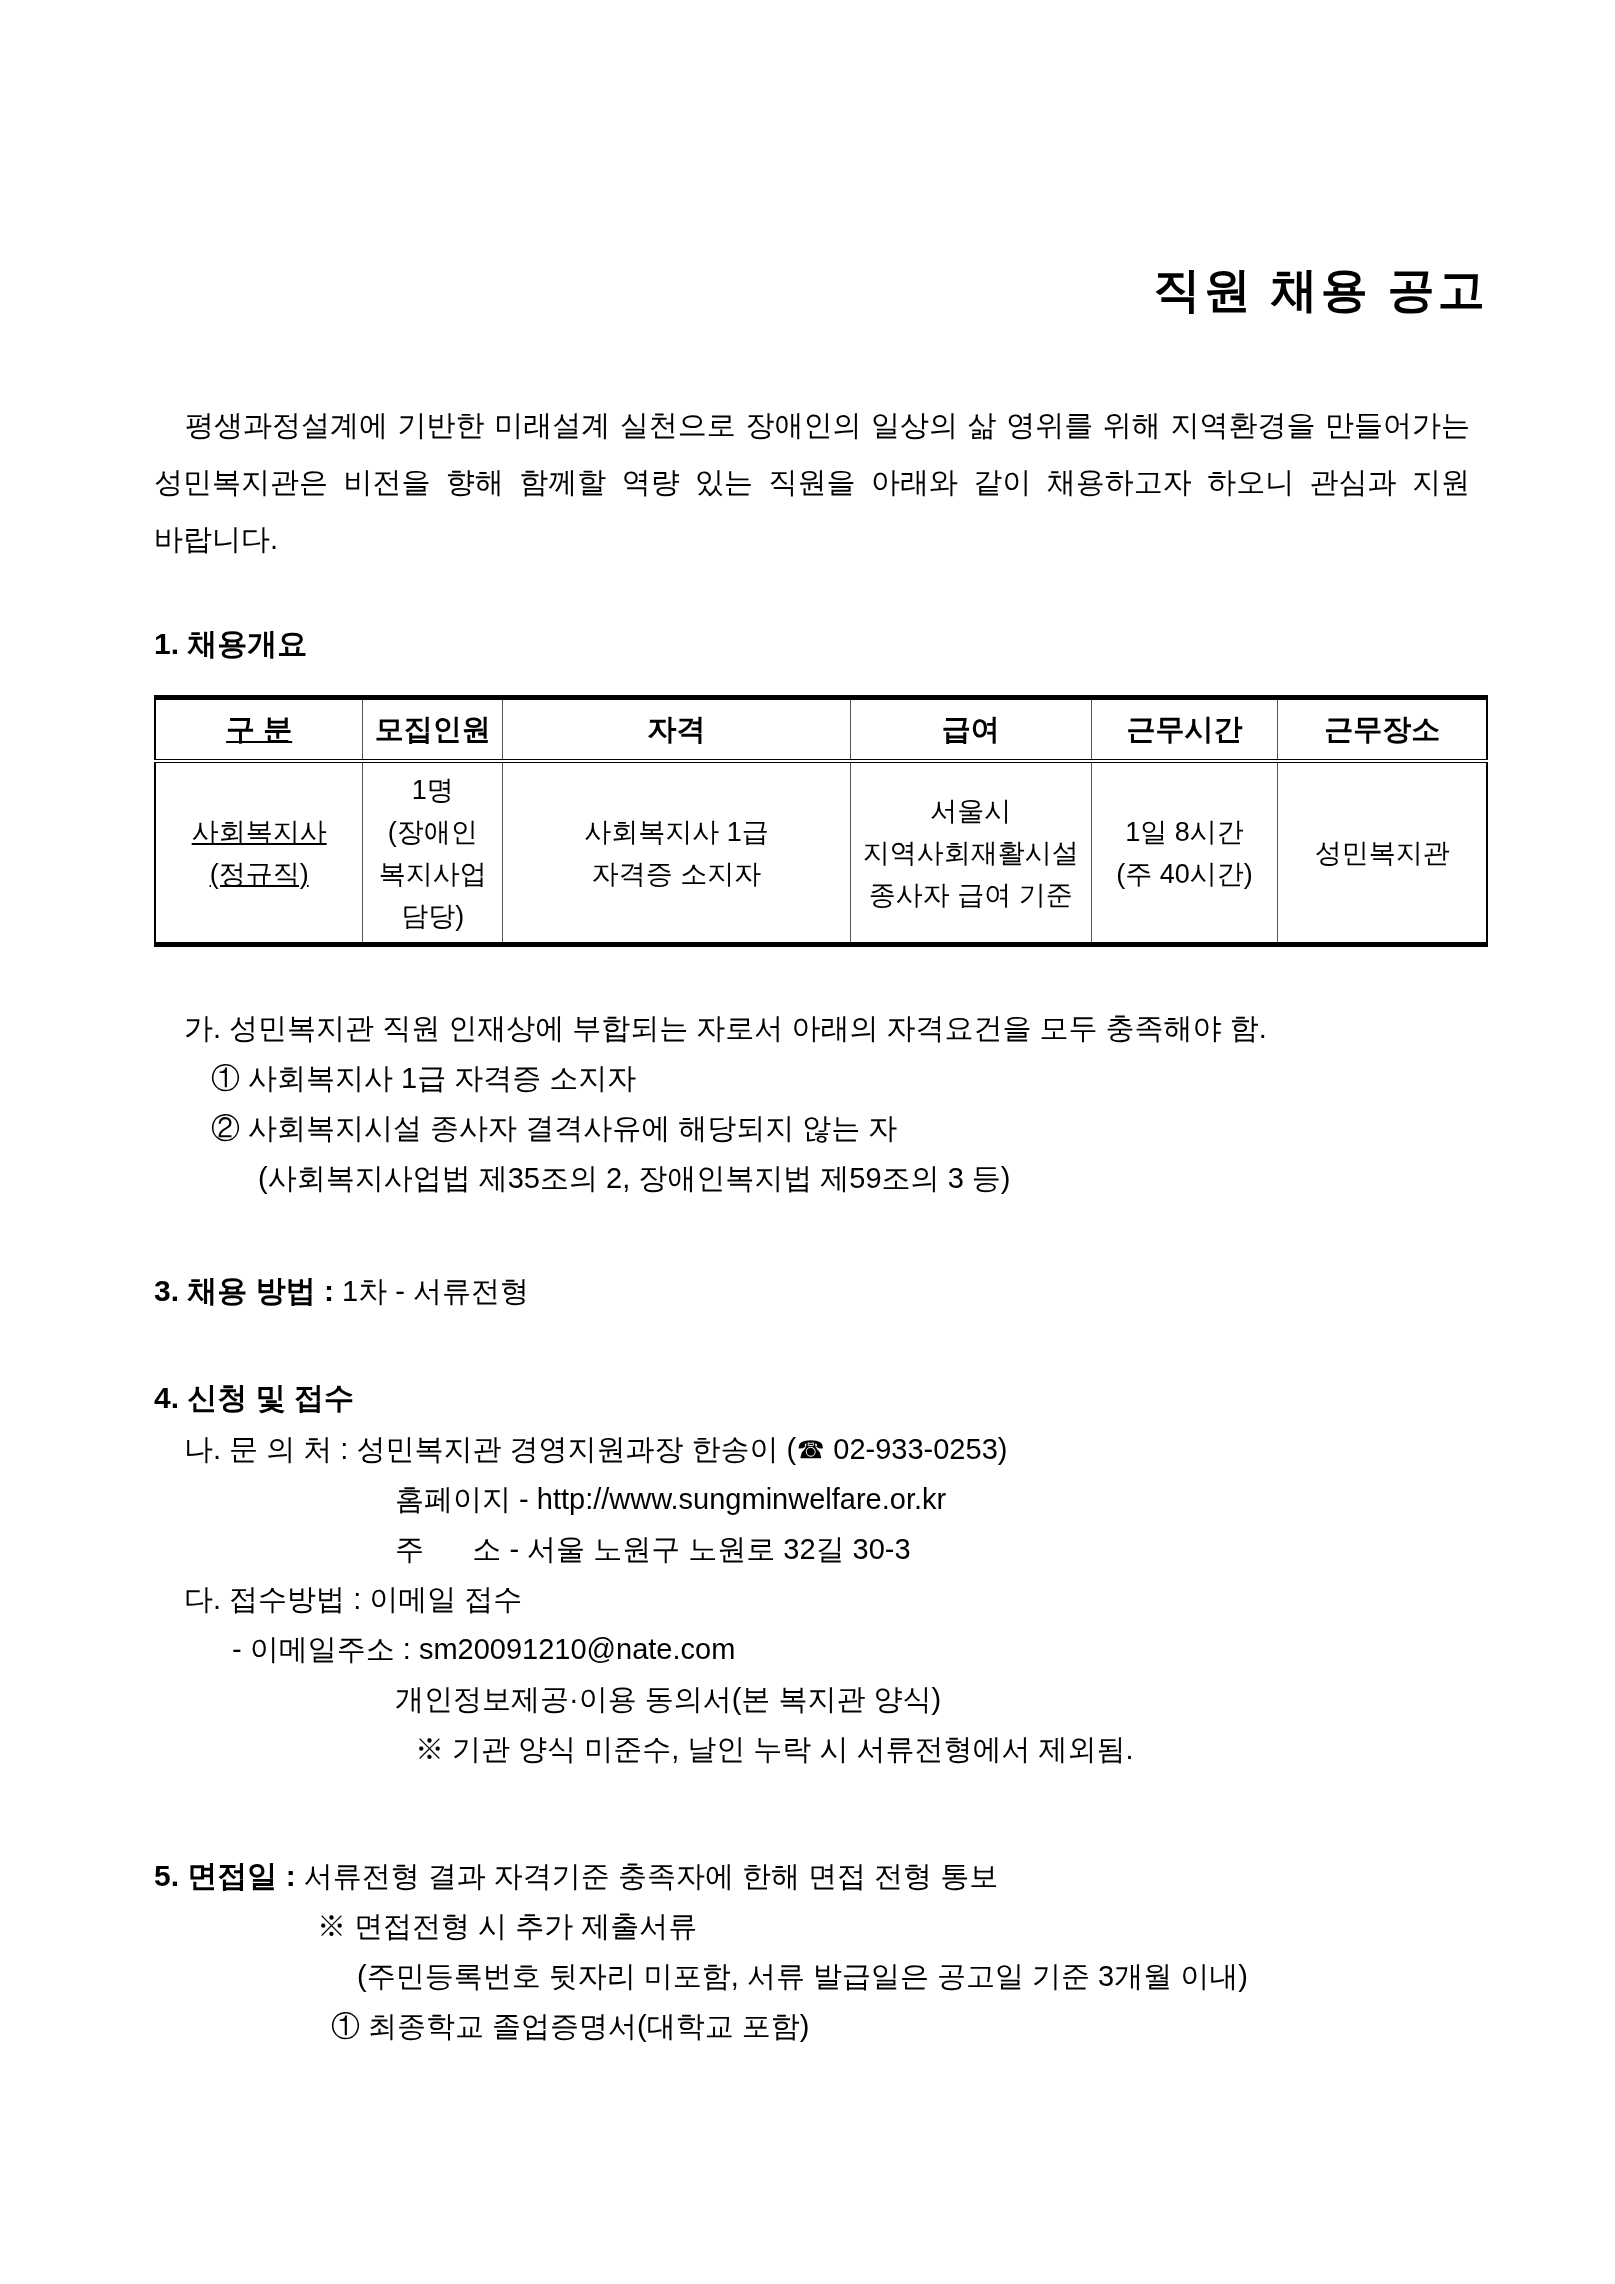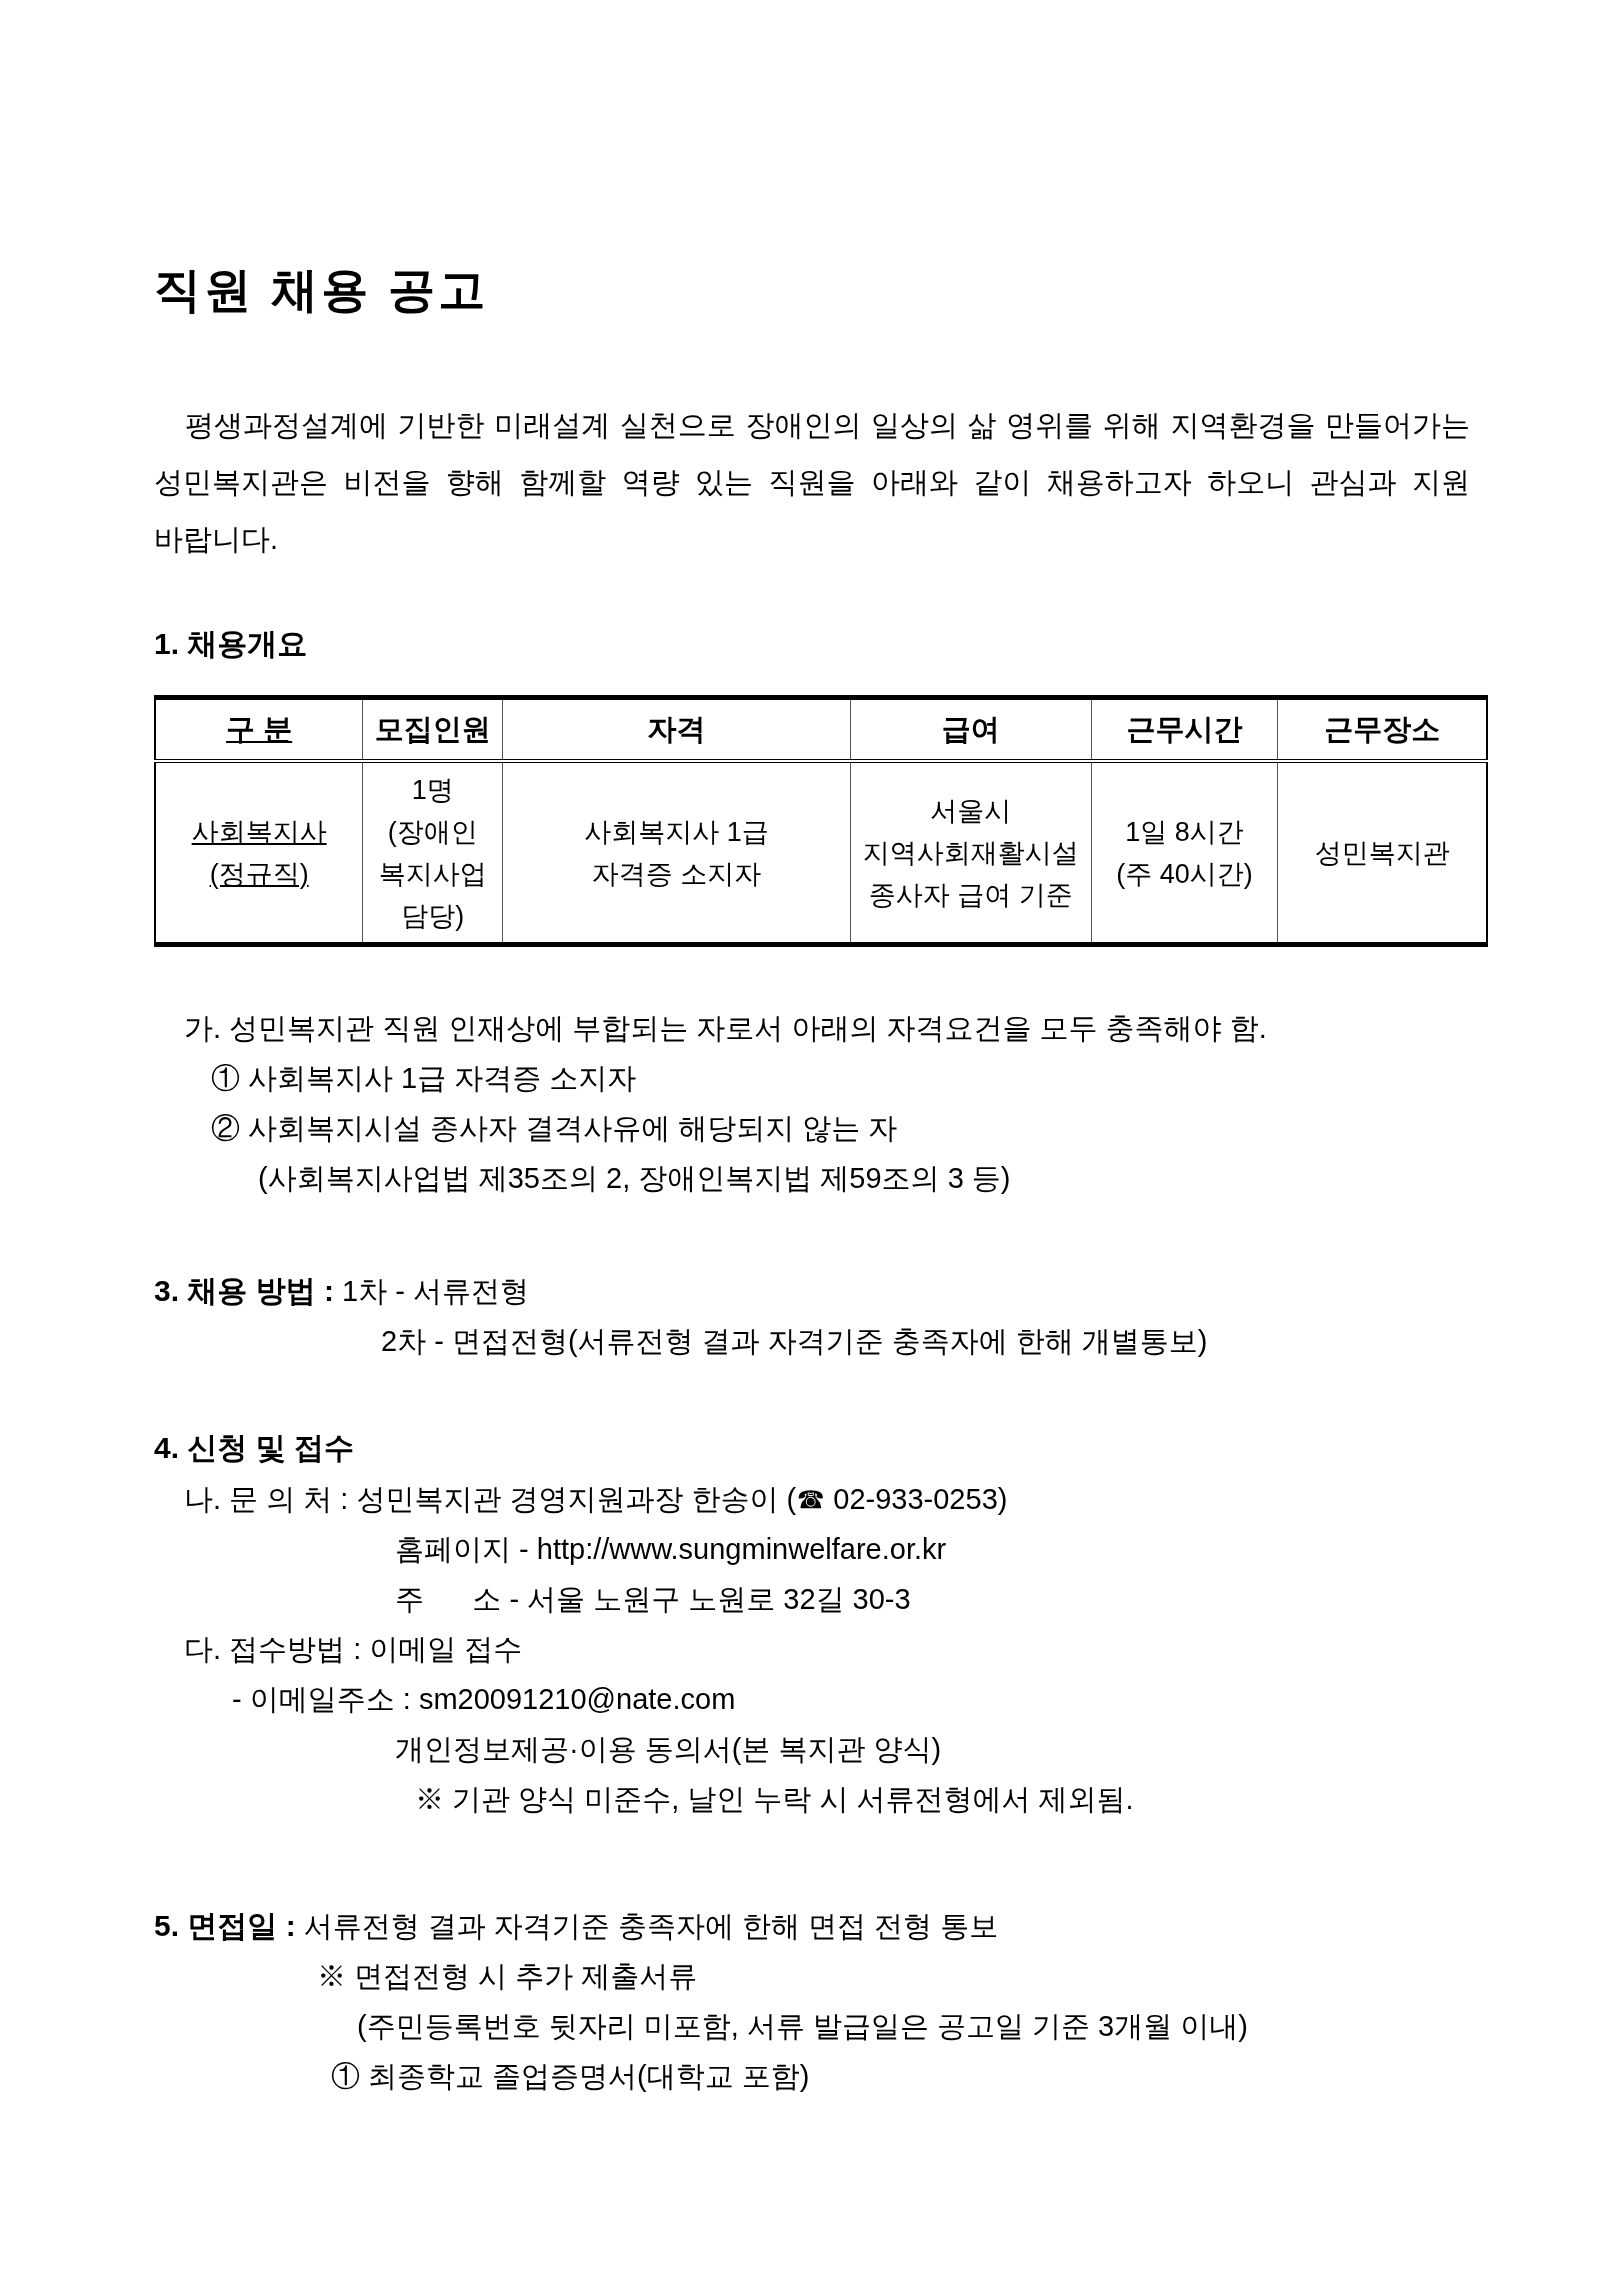--- a/index.html
+++ b/index.html
@@ -13,21 +13,21 @@
     position: relative;
     width: 1616px;
     height: 2284px;
     box-sizing: border-box;
     padding: 262px 128px 0 154px;
     overflow: hidden;
   }
   .doc-title {
     font-size: 47px;
     font-weight: 700;
-    text-align: left;
+    text-align: right;
     letter-spacing: 3.3px;
     line-height: 55px;
   }
   .intro {
     margin-top: 80px;
     font-size: 29px;
     line-height: 57px;
     text-align: justify;
     text-indent: 31px;
     padding-right: 18px;
@@ -146,21 +146,20 @@
 
   <div class="section">
     <div class="line indent-ga">가. 성민복지관 직원 인재상에 부합되는 자로서 아래의 자격요건을 모두 충족해야 함.</div>
     <div class="line indent-num">① 사회복지사 1급 자격증 소지자</div>
     <div class="line indent-num">② 사회복지시설 종사자 결격사유에 해당되지 않는 자</div>
     <div class="line indent-note2">(사회복지사업법 제35조의 2, 장애인복지법 제59조의 3 등)</div>
   </div>
 
   <div class="section section-3">
     <div class="line"><span class="inline-heading">3. 채용 방법 :</span> <span>1차 - 서류전형</span></div>
-    <div class="line indent-step2">2차 - 면접전형(서류전형 결과 자격기준 충족자에 한해 개별통보)</div>
   </div>
 
   <div class="section">
     <div class="sec-heading">4. 신청 및 접수</div>
     <div class="line indent-ga">나. 문 의 처 : 성민복지관 경영지원과장 한송이 (☎ 02-933-0253)</div>
     <div class="line indent-sub4">홈페이지 - http://www.sungminwelfare.or.kr</div>
     <div class="line indent-sub4">주      소 - 서울 노원구 노원로 32길 30-3</div>
     <div class="line indent-ga">다. 접수방법 : 이메일 접수</div>
     <div class="line indent-email">- 이메일주소 : sm20091210@nate.com</div>
     <div class="line indent-sub4">개인정보제공·이용 동의서(본 복지관 양식)</div>

